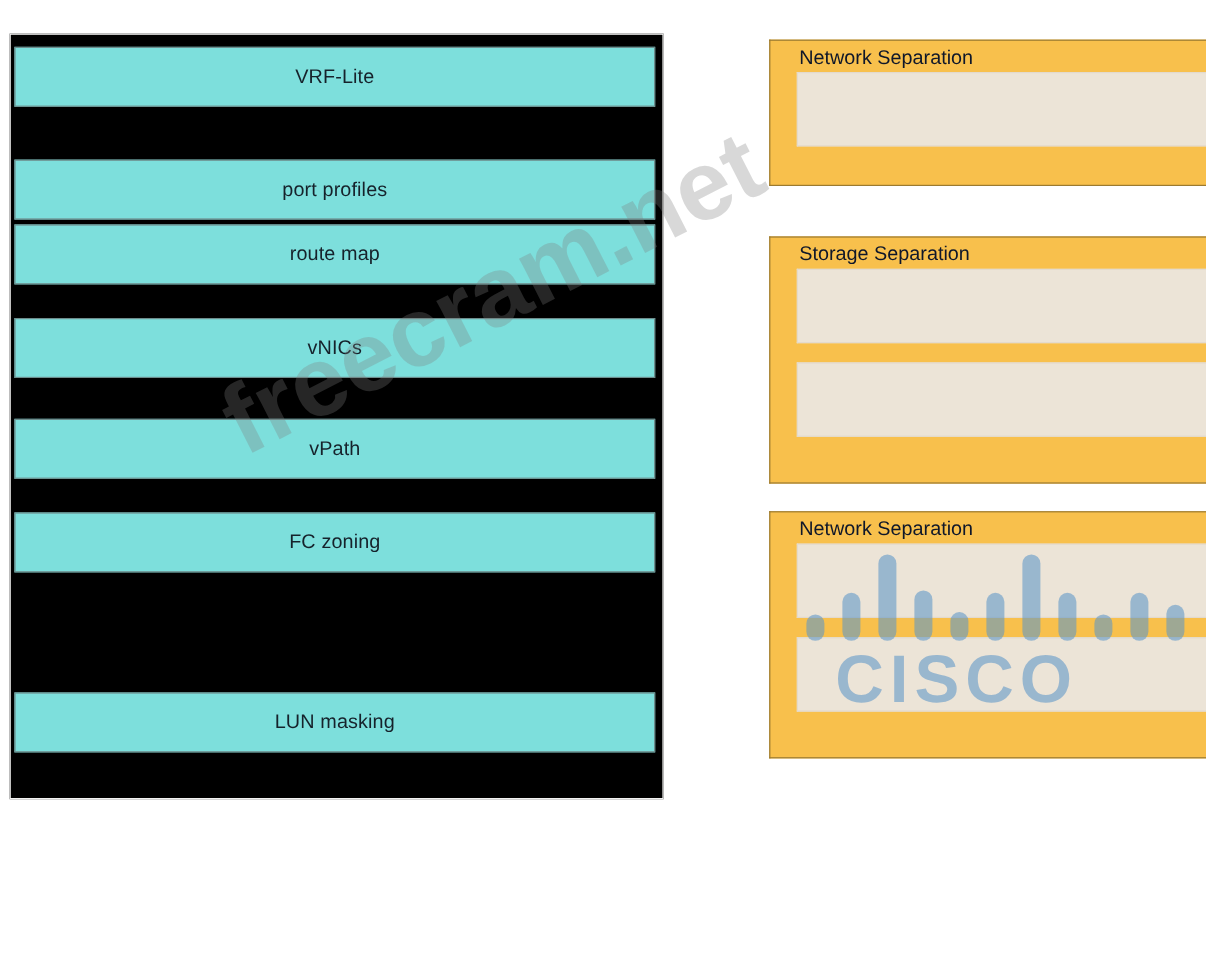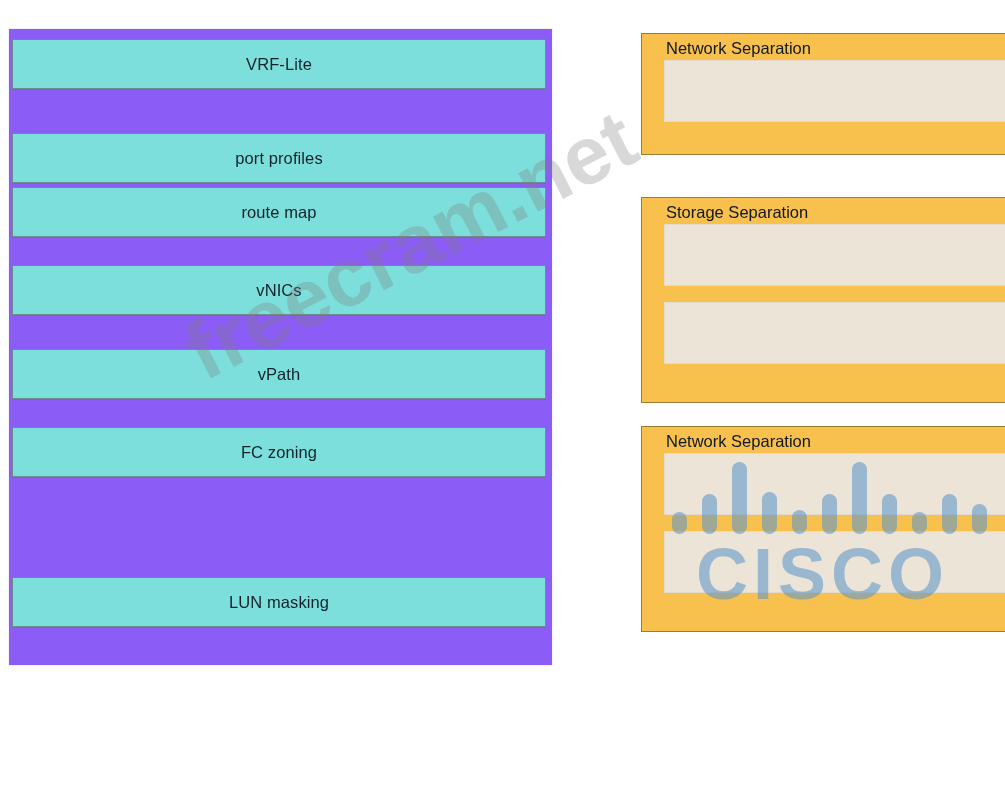--- a/index.html
+++ b/index.html
@@ -26,21 +26,21 @@
   }
 
   
   #options-panel {
     position: absolute;
     left: 8px;
     top: 28px;
     width: 545px;
     height: 638px;
     border: 1px solid #f3f3f2;
-    background: #8b5cf6;
+    background: #000000;
     box-sizing: border-box;
   }
 
   .option-tile {
     position: absolute;
     left: 3px;
     width: 534px;
     height: 50px;
     background: #7ddfdc;
     border: 1px solid #6d8d8d;
@@ -119,21 +119,21 @@
     position: absolute;
     bottom: 0;
     width: 15px;
     border-radius: 8px;
     background: rgba(93,150,200,0.58);
   }
   #wm-cisco .cisco-word {
     position: absolute;
     left: 24px;
     top: 76px;
-    font-size: 72px;
+    font-size: 56px;
     font-weight: bold;
     letter-spacing: 5px;
     color: rgba(93,150,200,0.58);
     font-family: "Liberation Sans", sans-serif;
     line-height: 1;
   }
 </style>
 </head>
 <body>
 

